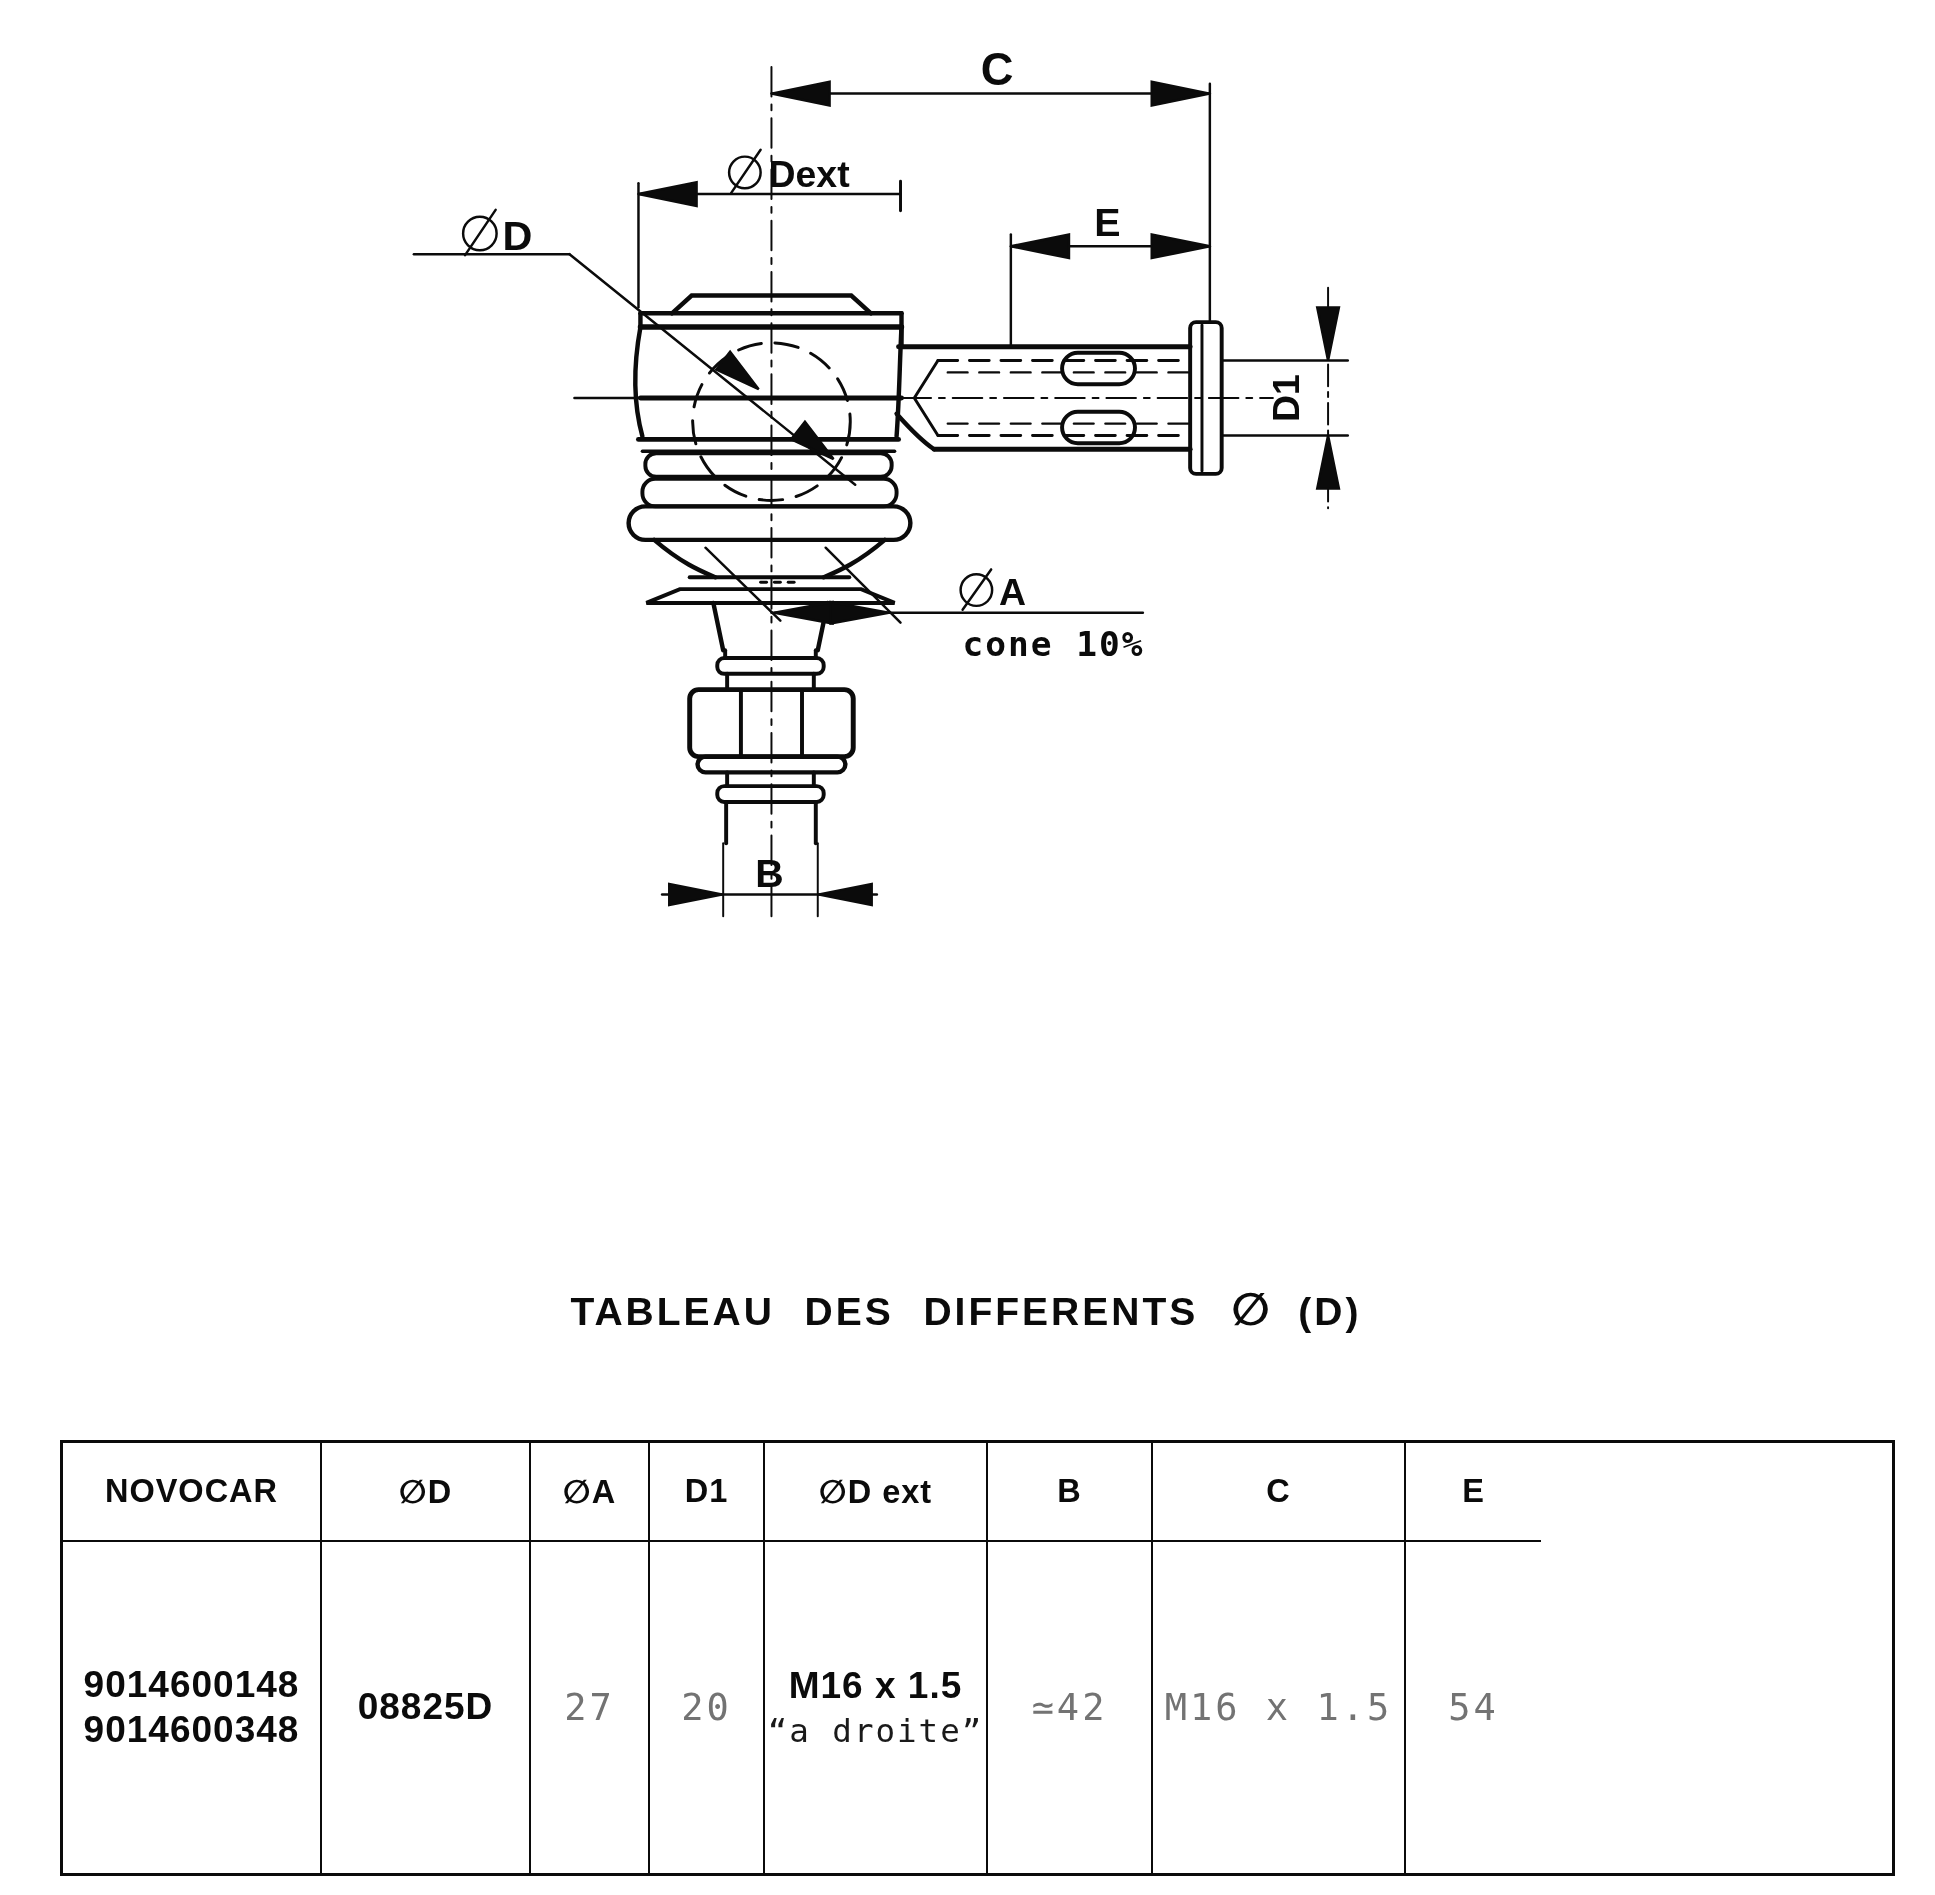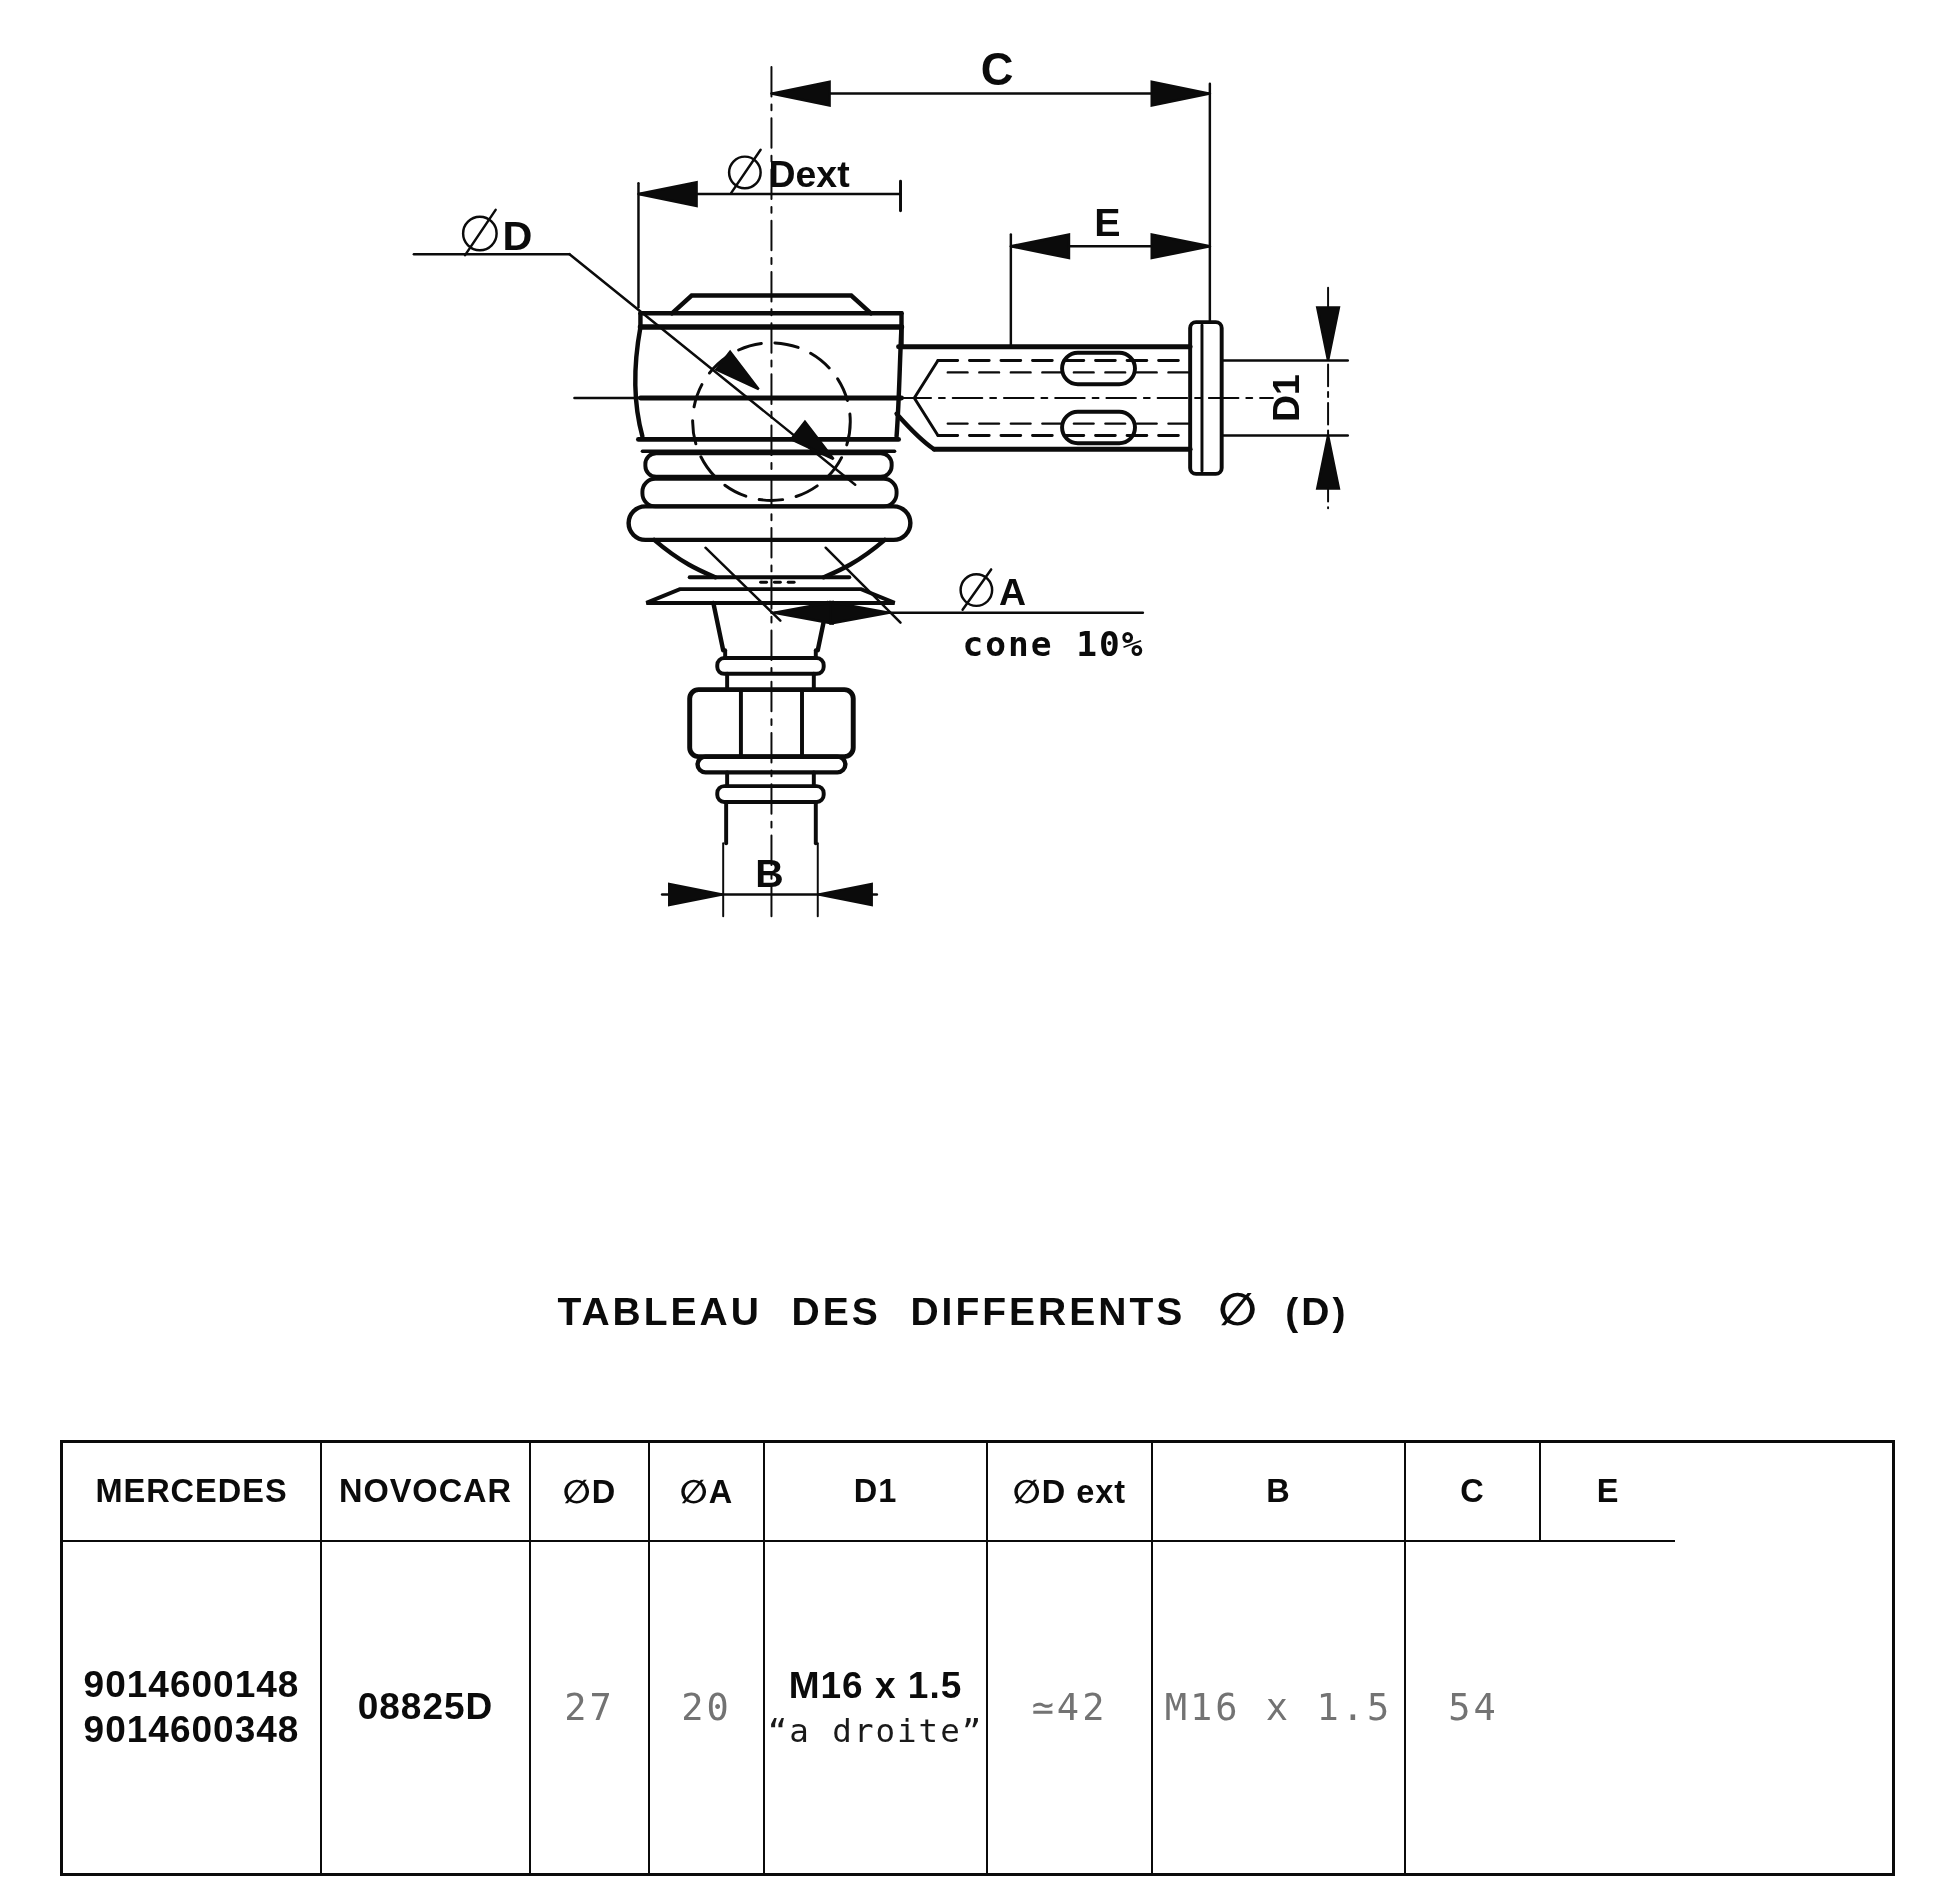--- a/index.html
+++ b/index.html
@@ -1,21 +1,21 @@
 <!DOCTYPE html>
 <html><head>
 <meta charset="utf-8">
 <style>
   html,body{margin:0;padding:0;background:#fff;}
   #page{position:relative;width:1936px;height:1895px;background:#fff;overflow:hidden;
         font-family:"Liberation Sans","DejaVu Sans",sans-serif;color:#0b0b0b;}
   svg text{fill:#0b0b0b;}
   .dimlabel{font-family:"Liberation Sans","DejaVu Sans",sans-serif;font-weight:bold;}
   .draftlabel{font-family:"DejaVu Sans Mono",monospace;font-weight:bold;letter-spacing:2px;}
-  #title{position:absolute;left:480px;top:1283px;width:946px;text-align:center;
+  #title{position:absolute;left:493px;top:1283px;width:946px;text-align:center;
          font-weight:bold;font-size:39px;letter-spacing:3px;word-spacing:15.8px;white-space:nowrap;}
   #title .dia{font-size:45px;font-weight:bold;padding:0 25.6px 0 33px;}
   
   #spec-table{position:absolute;left:60px;top:1440px;width:1829px;border:3.9px solid #0b0b0b;}
   .trow{display:grid;grid-template-columns:259px 209px 119px 115px 223px 165px 253px 135px 134px 1fr;}
   .cell{border-right:2px solid #0b0b0b;display:flex;flex-direction:column;
         align-items:center;justify-content:center;text-align:center;}
   .cell:last-child{border-right:none;}
   .thead .cell{height:97px;border-bottom:2px solid #0b0b0b;
         font-weight:bold;font-size:32.5px;letter-spacing:1px;}
@@ -188,21 +188,20 @@
   </svg>
 
   
   <div id="title">
     <span>TABLEAU DES DIFFERENTS</span><span class="dia">∅</span><span>(D)</span>
   </div>
 
   
   <div id="spec-table">
     <div class="trow thead">
-      <div class="cell">MERCEDES</div>
       <div class="cell">NOVOCAR</div>
       <div class="cell">∅D</div>
       <div class="cell">∅A</div>
       <div class="cell">D1</div>
       <div class="cell">∅D  ext</div>
       <div class="cell">B</div>
       <div class="cell">C</div>
       <div class="cell">E</div>
     </div>
     <div class="trow tbody">

